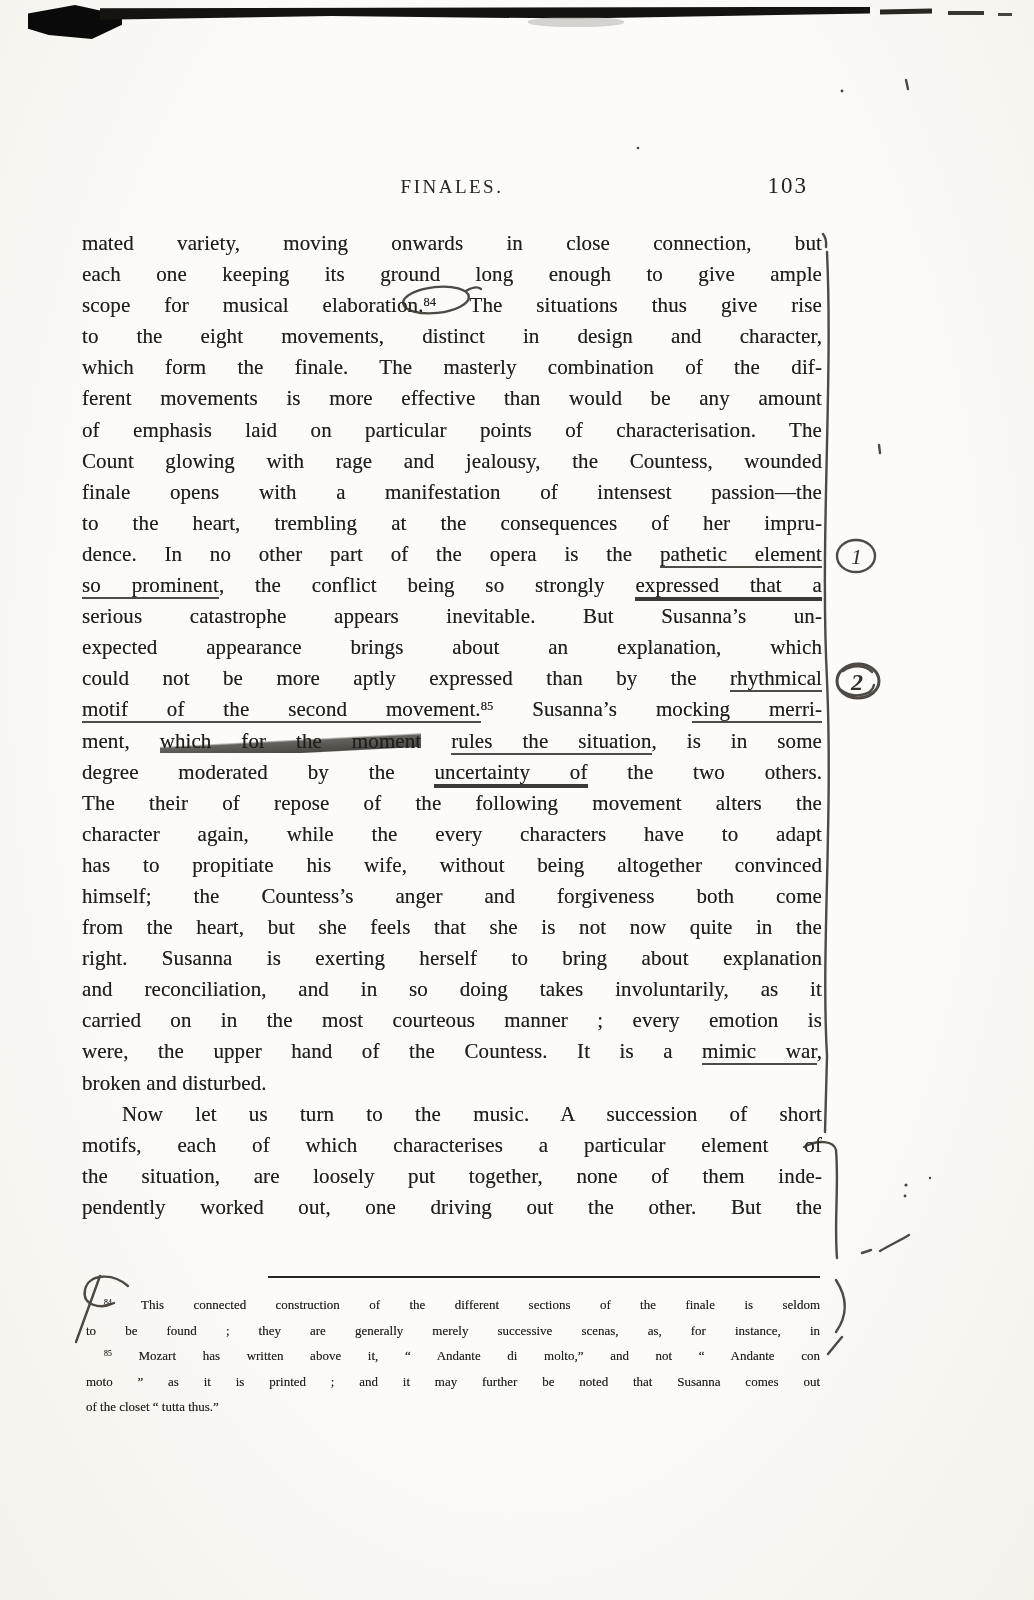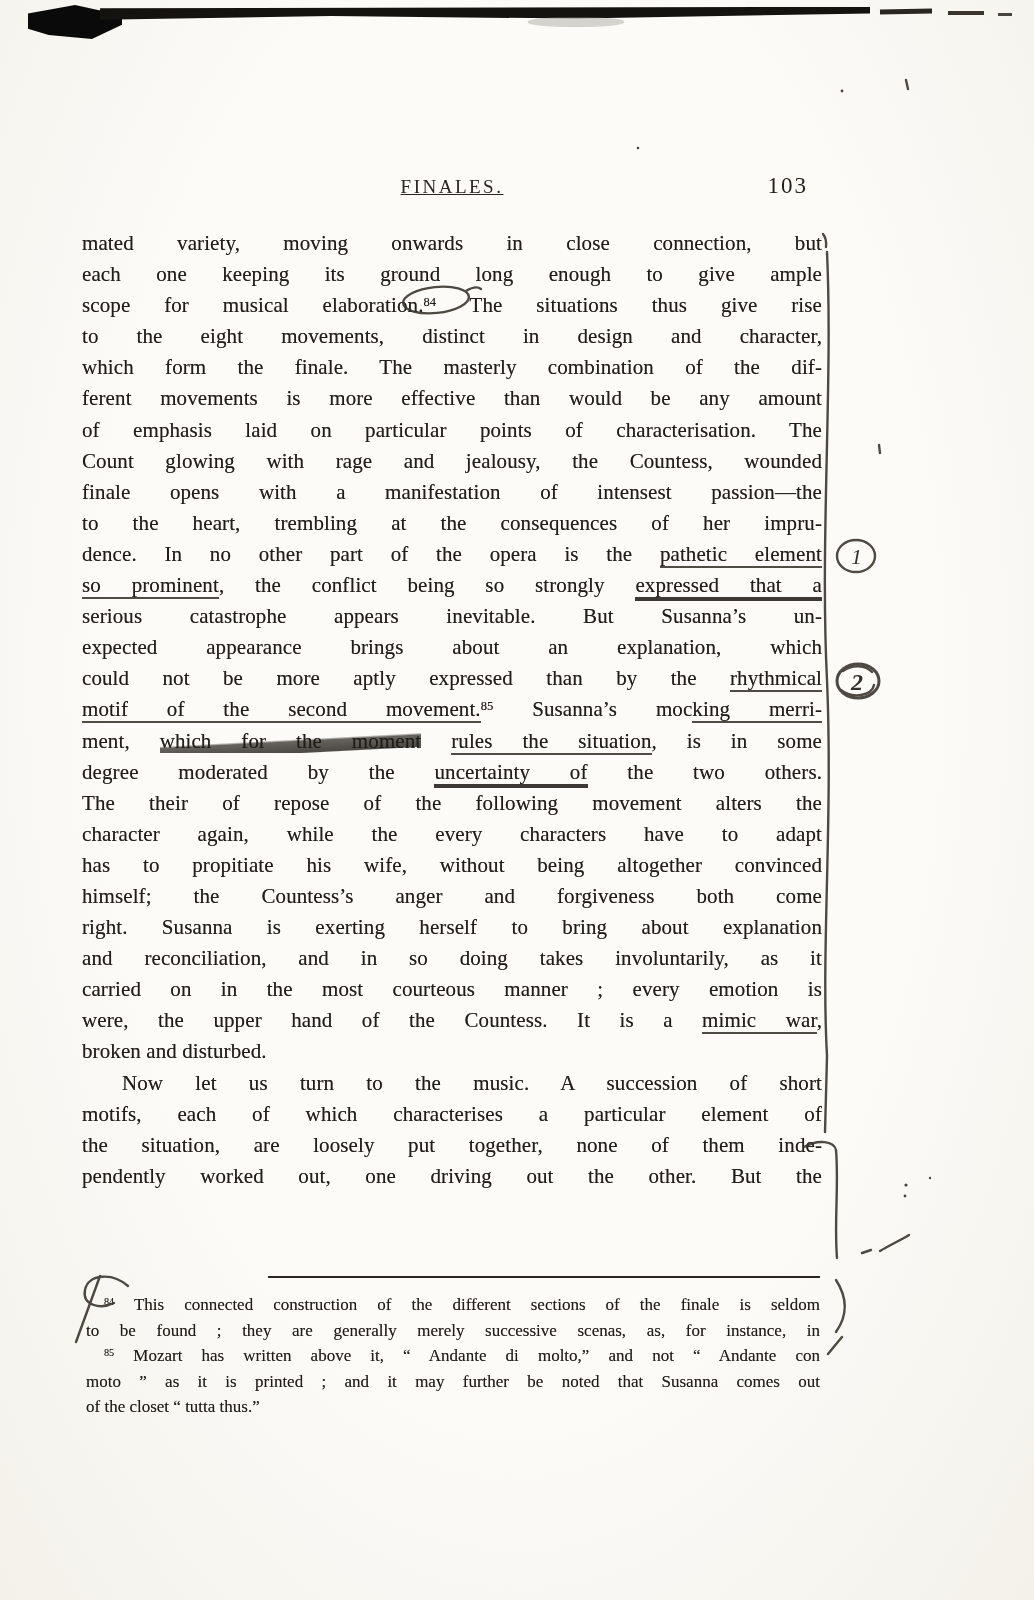--- a/index.html
+++ b/index.html
@@ -12,39 +12,39 @@
   .scan-blob{position:absolute;left:28px;top:5px;width:94px;height:34px;background:#0a0a0a;
     clip-path:polygon(0 25%,50% 0,100% 30%,100% 58%,68% 100%,22% 88%,0 70%);}
   .scan-bar{position:absolute;left:100px;top:6px;width:770px;height:13px;background:#151310;
     clip-path:polygon(0 5%,100% 20%,100% 70%,62% 100%,30% 72%,0 92%);transform:rotate(-0.25deg);}
   .scan-dash1{position:absolute;left:880px;top:9px;width:52px;height:5px;background:#2a2722;transform:rotate(-1deg);}
   .scan-dash2{position:absolute;left:948px;top:11px;width:36px;height:4px;background:#3a362f;}
   .scan-dash3{position:absolute;left:998px;top:13px;width:14px;height:3px;background:#4a453c;}
   .scan-smudge{position:absolute;left:528px;top:17px;width:96px;height:10px;background:#8d8a82;opacity:.35;border-radius:45%;}
 
   .header{position:absolute;left:82px;top:176px;width:740px;height:34px;}
-  .running-title{display:block;text-align:center;font-size:19px;letter-spacing:2.5px;color:#2a2620;text-decoration:underline;}
+  .running-title{display:block;text-align:center;font-size:19px;letter-spacing:2.5px;color:#2a2620;}
   .page-number{position:absolute;right:14px;top:-3px;font-size:23px;letter-spacing:2px;color:#262219;}
 
   .body-text{position:absolute;left:82px;top:228px;width:740px;font-size:21px;line-height:31.1px;
     letter-spacing:.1px;text-shadow:0 0 .5px rgba(30,26,20,.55);}
   .text-line{text-align:justify;text-align-last:justify;}
   .text-line.last{text-align-last:left;}
   .body-text .text-line.indent{padding-left:40px;}
   .footnote-block .text-line.indent{padding-left:18px;}
 
   .fn-marker{font-size:.6em;vertical-align:.5em;line-height:0;letter-spacing:0;}
 
   
   .hw-underline{border-bottom:2.5px solid rgba(48,44,38,.85);}
   .hw-underline.heavy{border-bottom-width:4px;border-bottom-color:rgba(40,36,31,.9);}
   .hw-scribble{background:linear-gradient(177deg, rgba(0,0,0,0) 46%, rgba(52,48,42,.75) 52%, rgba(45,41,36,.85) 82%, rgba(0,0,0,0) 85%);}
 
   .footnote-rule{position:absolute;left:268px;top:1276px;width:552px;height:2px;background:#2a2721;}
-  .footnote-block{position:absolute;left:86px;top:1292px;width:734px;font-size:17px;line-height:25.5px;
+  .footnote-block{position:absolute;left:86px;top:1292px;width:734px;font-size:13px;line-height:25.5px;
     text-shadow:0 0 .4px rgba(30,26,20,.5);}
 
   .annotations{position:absolute;left:0;top:0;pointer-events:none;}
 </style>
 </head>
 <body>
 
 <div class="page">
 
   <div class="scan-blob"></div>
@@ -76,20 +76,21 @@
         <div class="text-line"><span class="seg">serious catastrophe appears inevitable. But Susanna’s un-</span></div>
         <div class="text-line"><span class="seg">expected appearance brings about an explanation, which</span></div>
         <div class="text-line"><span class="seg">could not be more aptly expressed than by the </span><span class="hw-underline">rhythmical</span></div>
         <div class="text-line"><span class="hw-underline">motif of the second movement.</span><sup class="fn-marker">85</sup><span class="seg"> Susanna’s moc</span><span class="hw-underline">king merri-</span></div>
         <div class="text-line"><span class="seg">ment, </span><span class="hw-scribble">which for the moment</span><span class="seg"> </span><span class="hw-underline">rules the situation</span><span class="seg">, is in some</span></div>
         <div class="text-line"><span class="seg">degree moderated by the </span><span class="hw-underline heavy">uncertainty of</span><span class="seg"> the two others.</span></div>
         <div class="text-line"><span class="seg">The their of repose of the following movement alters the</span></div>
         <div class="text-line"><span class="seg">character again, while the every characters have to adapt</span></div>
         <div class="text-line"><span class="seg">has to propitiate his wife, without being altogether convinced</span></div>
         <div class="text-line"><span class="seg">himself; the Countess’s anger and forgiveness both come</span></div>
+        <div class="text-line"><span class="seg">from the heart, but she feels that she is not now quite in the</span></div>
         <div class="text-line"><span class="seg">right. Susanna is exerting herself to bring about explanation</span></div>
         <div class="text-line"><span class="seg">and reconciliation, and in so doing takes involuntarily, as it</span></div>
         <div class="text-line"><span class="seg">carried on in the most courteous manner ; every emotion is</span></div>
         <div class="text-line"><span class="seg">were, the upper hand of the Countess. It is a </span><span class="hw-underline">mimic war</span><span class="seg">,</span></div>
         <div class="text-line last"><span class="seg">broken and disturbed.</span></div>
       </div>
       <div>
         <div class="text-line indent"><span class="seg">Now let us turn to the music. A succession of short</span></div>
         <div class="text-line"><span class="seg">motifs, each of which characterises a particular element of</span></div>
         <div class="text-line"><span class="seg">the situation, are loosely put together, none of them inde-</span></div>

